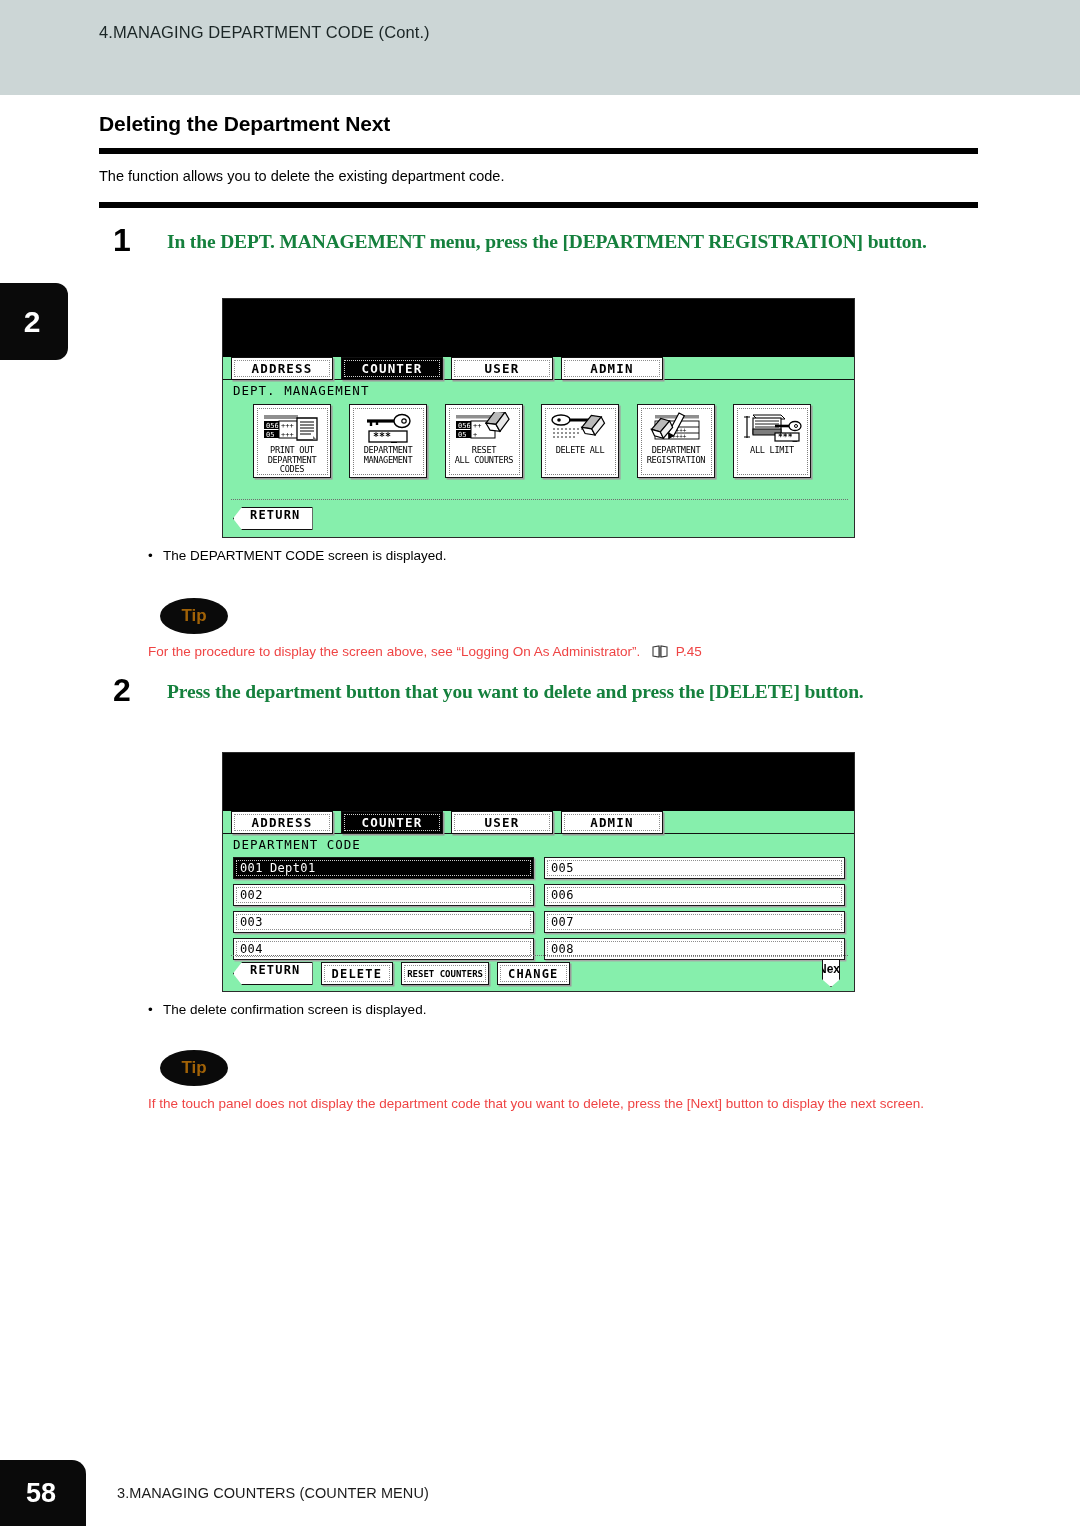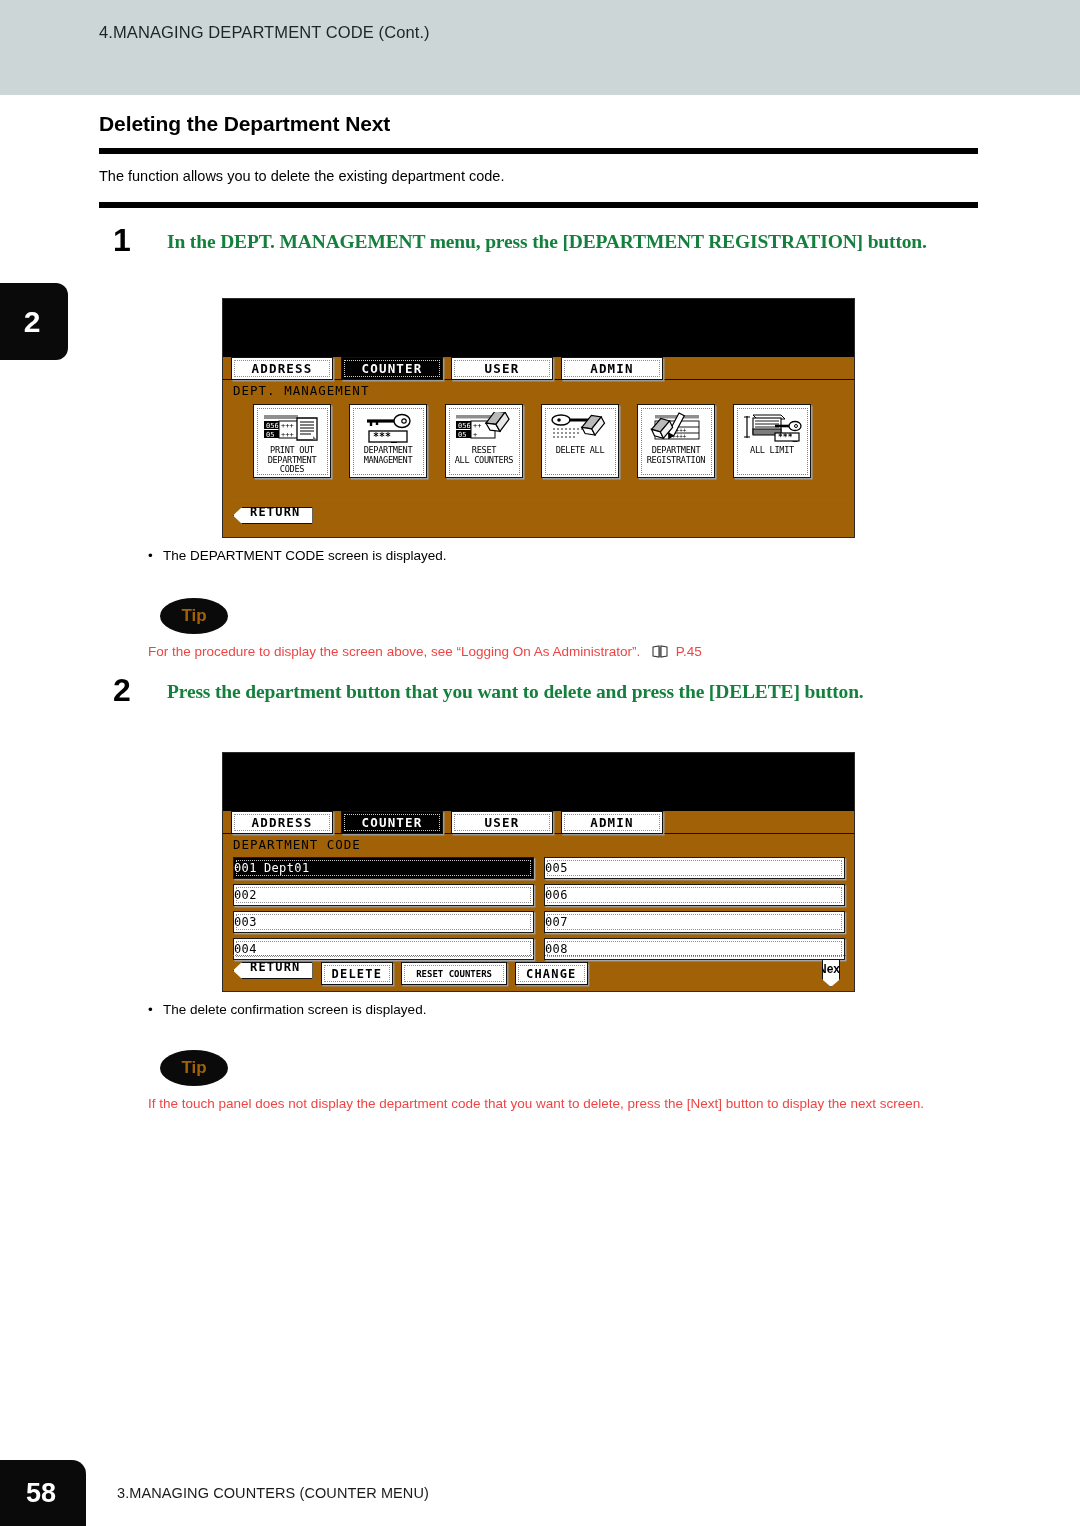--- a/index.html
+++ b/index.html
@@ -83,21 +83,21 @@
     font-size:13.5px; color:#ef4444; line-height:1.52; width:832px;
   }
   .book-icon {
     display:inline-block; vertical-align:-2px; margin:0 4px 0 8px;
   }
 
   
   .lcd {
     position:absolute; left:222px; width:633px;
     border:1.6px solid #2b2b2b;
-    background:#a16207;
+    background:#86efac;
     font-family:"DejaVu Sans Mono", monospace;
   }
   #lcd1 { top:298px; height:240px; }
   #lcd2 { top:752px; height:240px; }
 
   .lcd-top-black {
     position:absolute; left:0; top:0; width:100%; height:58px;
     background:#000;
   }
   .lcd-tabs {
@@ -161,21 +161,21 @@
   }
 
   
   .lcd-dotrule {
     position:absolute; left:8px; width:617px; height:0;
     border-top:1.6px dotted #6e6e6e;
   }
   .lcd-btnbar { position:absolute; left:10px; display:flex; gap:8px; }
 
   .btn-return {
-    height:17px; padding:0 11px 8px 16px;
+    height:23px; padding:0 11px 8px 16px;
     border:1.4px solid #111; background:#fff;
     font-family:"DejaVu Sans Mono", monospace;
     font-size:12px; font-weight:bold; letter-spacing:1.2px; color:#000;
     display:flex; align-items:center;
     position:relative;
     box-shadow:1.5px 1.5px 0 #9a9a9a;
     clip-path: polygon(9px 0, 100% 0, 100% 100%, 9px 100%, 0 50%);
   }
   .btn-plain {
     height:23px; padding:0 10px;
@@ -183,42 +183,42 @@
     font-family:"DejaVu Sans Mono", monospace;
     font-size:12px; font-weight:bold; letter-spacing:1.2px; color:#000;
     display:flex; align-items:center; justify-content:center;
     position:relative;
     box-shadow:1.5px 1.5px 0 #9a9a9a;
   }
   .btn-plain::before{
     content:""; position:absolute; left:2px; top:2px; right:2px; bottom:2px;
     border:1px dotted #8d8d8d; pointer-events:none;
   }
-  .btn-small { font-size:9px; letter-spacing:0; padding:0 14px; }
+  .btn-small { font-size:9px; letter-spacing:0; padding:0 5px; }
 
   .btn-next {
     position:absolute; right:14px; width:18px; height:28px;
     border:1.4px solid #111; background:#fff;
     font-family:"Liberation Sans", sans-serif;
     font-size:12px; font-weight:bold; color:#000;
     display:flex; align-items:flex-start; justify-content:center;
     padding-top:2px;
     clip-path: polygon(0 0, 100% 0, 100% 72%, 50% 100%, 0 72%);
     box-shadow:1.5px 1.5px 0 #9a9a9a;
   }
 
   
   .dept-grid {
     position:absolute; left:10px; top:104px;
     width:612px;
     display:grid; grid-template-columns: 1fr 1fr; column-gap:10px; row-gap:5px;
   }
   .dept-cell {
     height:22px; border:1.3px solid #1a1a1a; background:#fff;
-    display:flex; align-items:center; 
+    display:flex; align-items:center; padding-left:6px;
     font-family:"DejaVu Sans Mono", monospace;
     font-size:12px; color:#000; letter-spacing:0.4px;
     position:relative;
     box-shadow:1.4px 1.4px 0 #a6a6a6;
   }
   .dept-cell::before{
     content:""; position:absolute; left:2px; top:2px; right:2px; bottom:2px;
     border:1px dotted #8d8d8d; pointer-events:none;
   }
   .dept-cell.selected { background:#000; color:#fff; }

